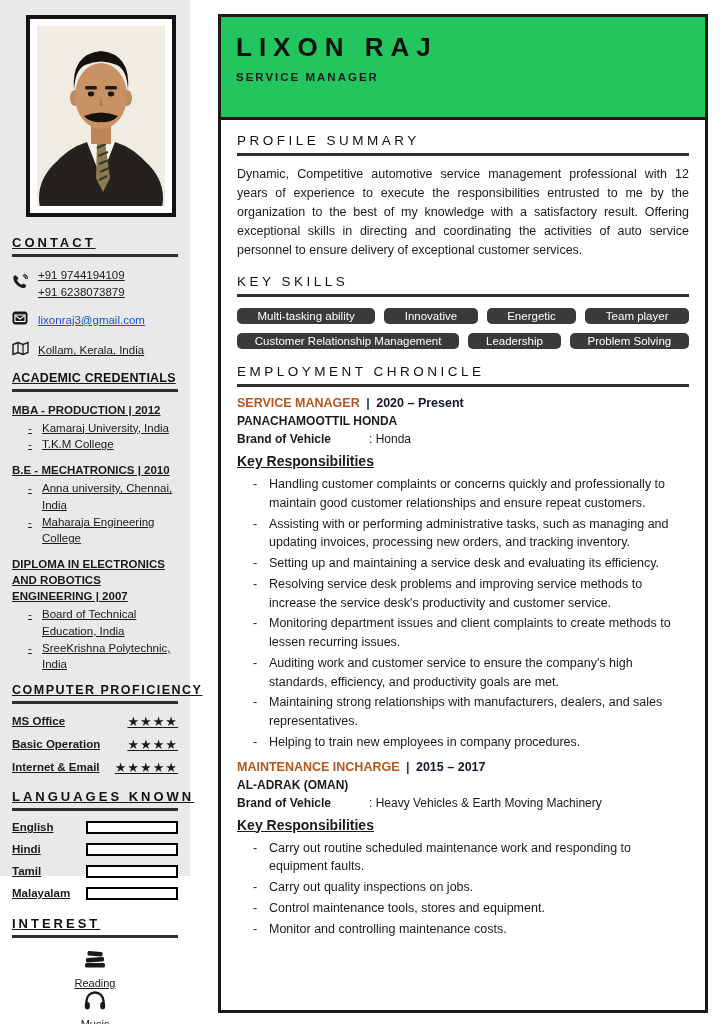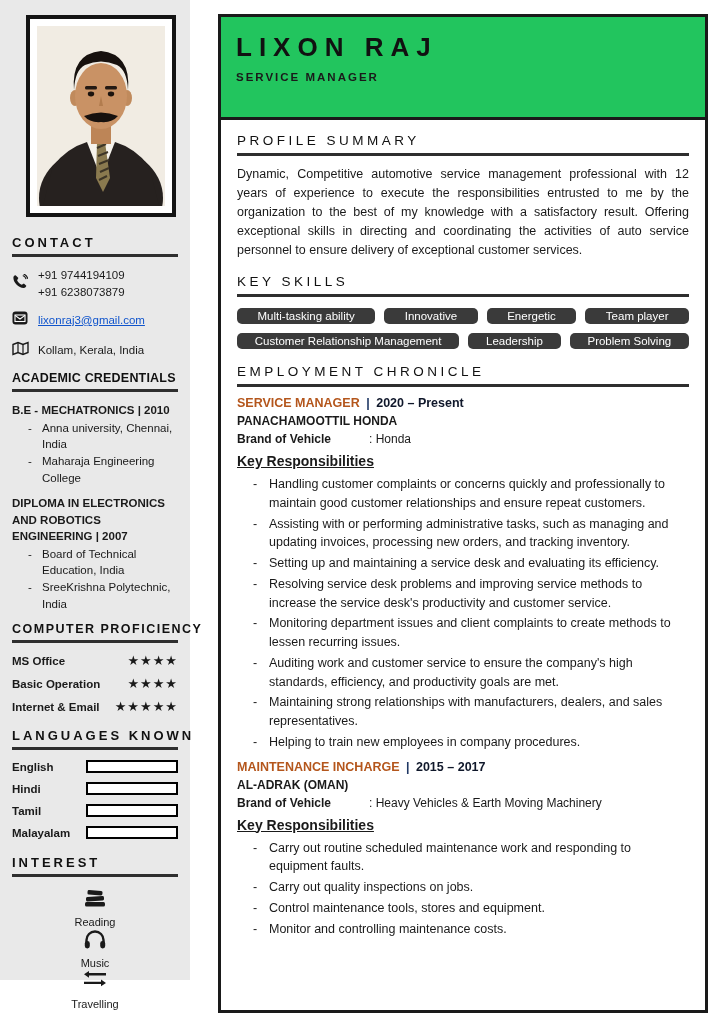--- a/index.html
+++ b/index.html
@@ -5,22 +5,22 @@
   * { box-sizing: border-box; }
   html,body { margin:0; padding:0; }
   body {
     width:724px; height:1024px; background:#ffffff;
     font-family:"Liberation Sans", sans-serif; color:#1a1a1a;
   }
   .page { position:relative; width:724px; height:1024px; overflow:hidden; background:#fff; }
 
   
   .sidebar {
-    position:absolute; left:0; top:0; width:190px; height:980px;
-    background:#e9e9e9; padding:15px 12px 0 12px;
+    position:absolute; left:0; top:0; width:190px; height:876px;
+    background:#e9e9e9; padding:15px 12px 0 12px;text-decoration:underline;
   }
   .photo-frame {
     width:150px; height:202px; border:4px solid #141414; background:#fff;
     padding:7px; margin-left:14px;
   }
   .photo-frame svg { display:block; }
 
   .side-heading {
     font-size:13px; font-weight:bold; letter-spacing:3px; color:#111;
     border-bottom:3px solid #2e2e2e; padding-bottom:4px; margin-bottom:10px;
@@ -158,20 +158,31 @@
               <path d="M6 1.5 V11.5 M11 3.5 V13.5" stroke="#1a1a1a" stroke-width="1.2"></path>
             </svg>
         </span>
         <span>Kollam, Kerala, India</span>
       </div>
     </div>
 
     <div class="academic-section">
       <div class="side-heading tight">ACADEMIC CREDENTIALS</div>
 
+      <div class="degree">
+        <div class="degree-title">MBA - PRODUCTION | 2012</div>
+        <div class="degree-item">
+            <span class="dash"></span>
+            <span class="txt">Kamaraj University, India</span>
+          </div>
+        <div class="degree-item">
+            <span class="dash"></span>
+            <span class="txt">T.K.M College</span>
+          </div>
+      </div>
 
       <div class="degree">
         <div class="degree-title">B.E - MECHATRONICS | 2010</div>
         <div class="degree-item">
             <span class="dash"></span>
             <span class="txt">Anna university, Chennai, India</span>
           </div>
         <div class="degree-item">
             <span class="dash"></span>
             <span class="txt">Maharaja Engineering College</span>

